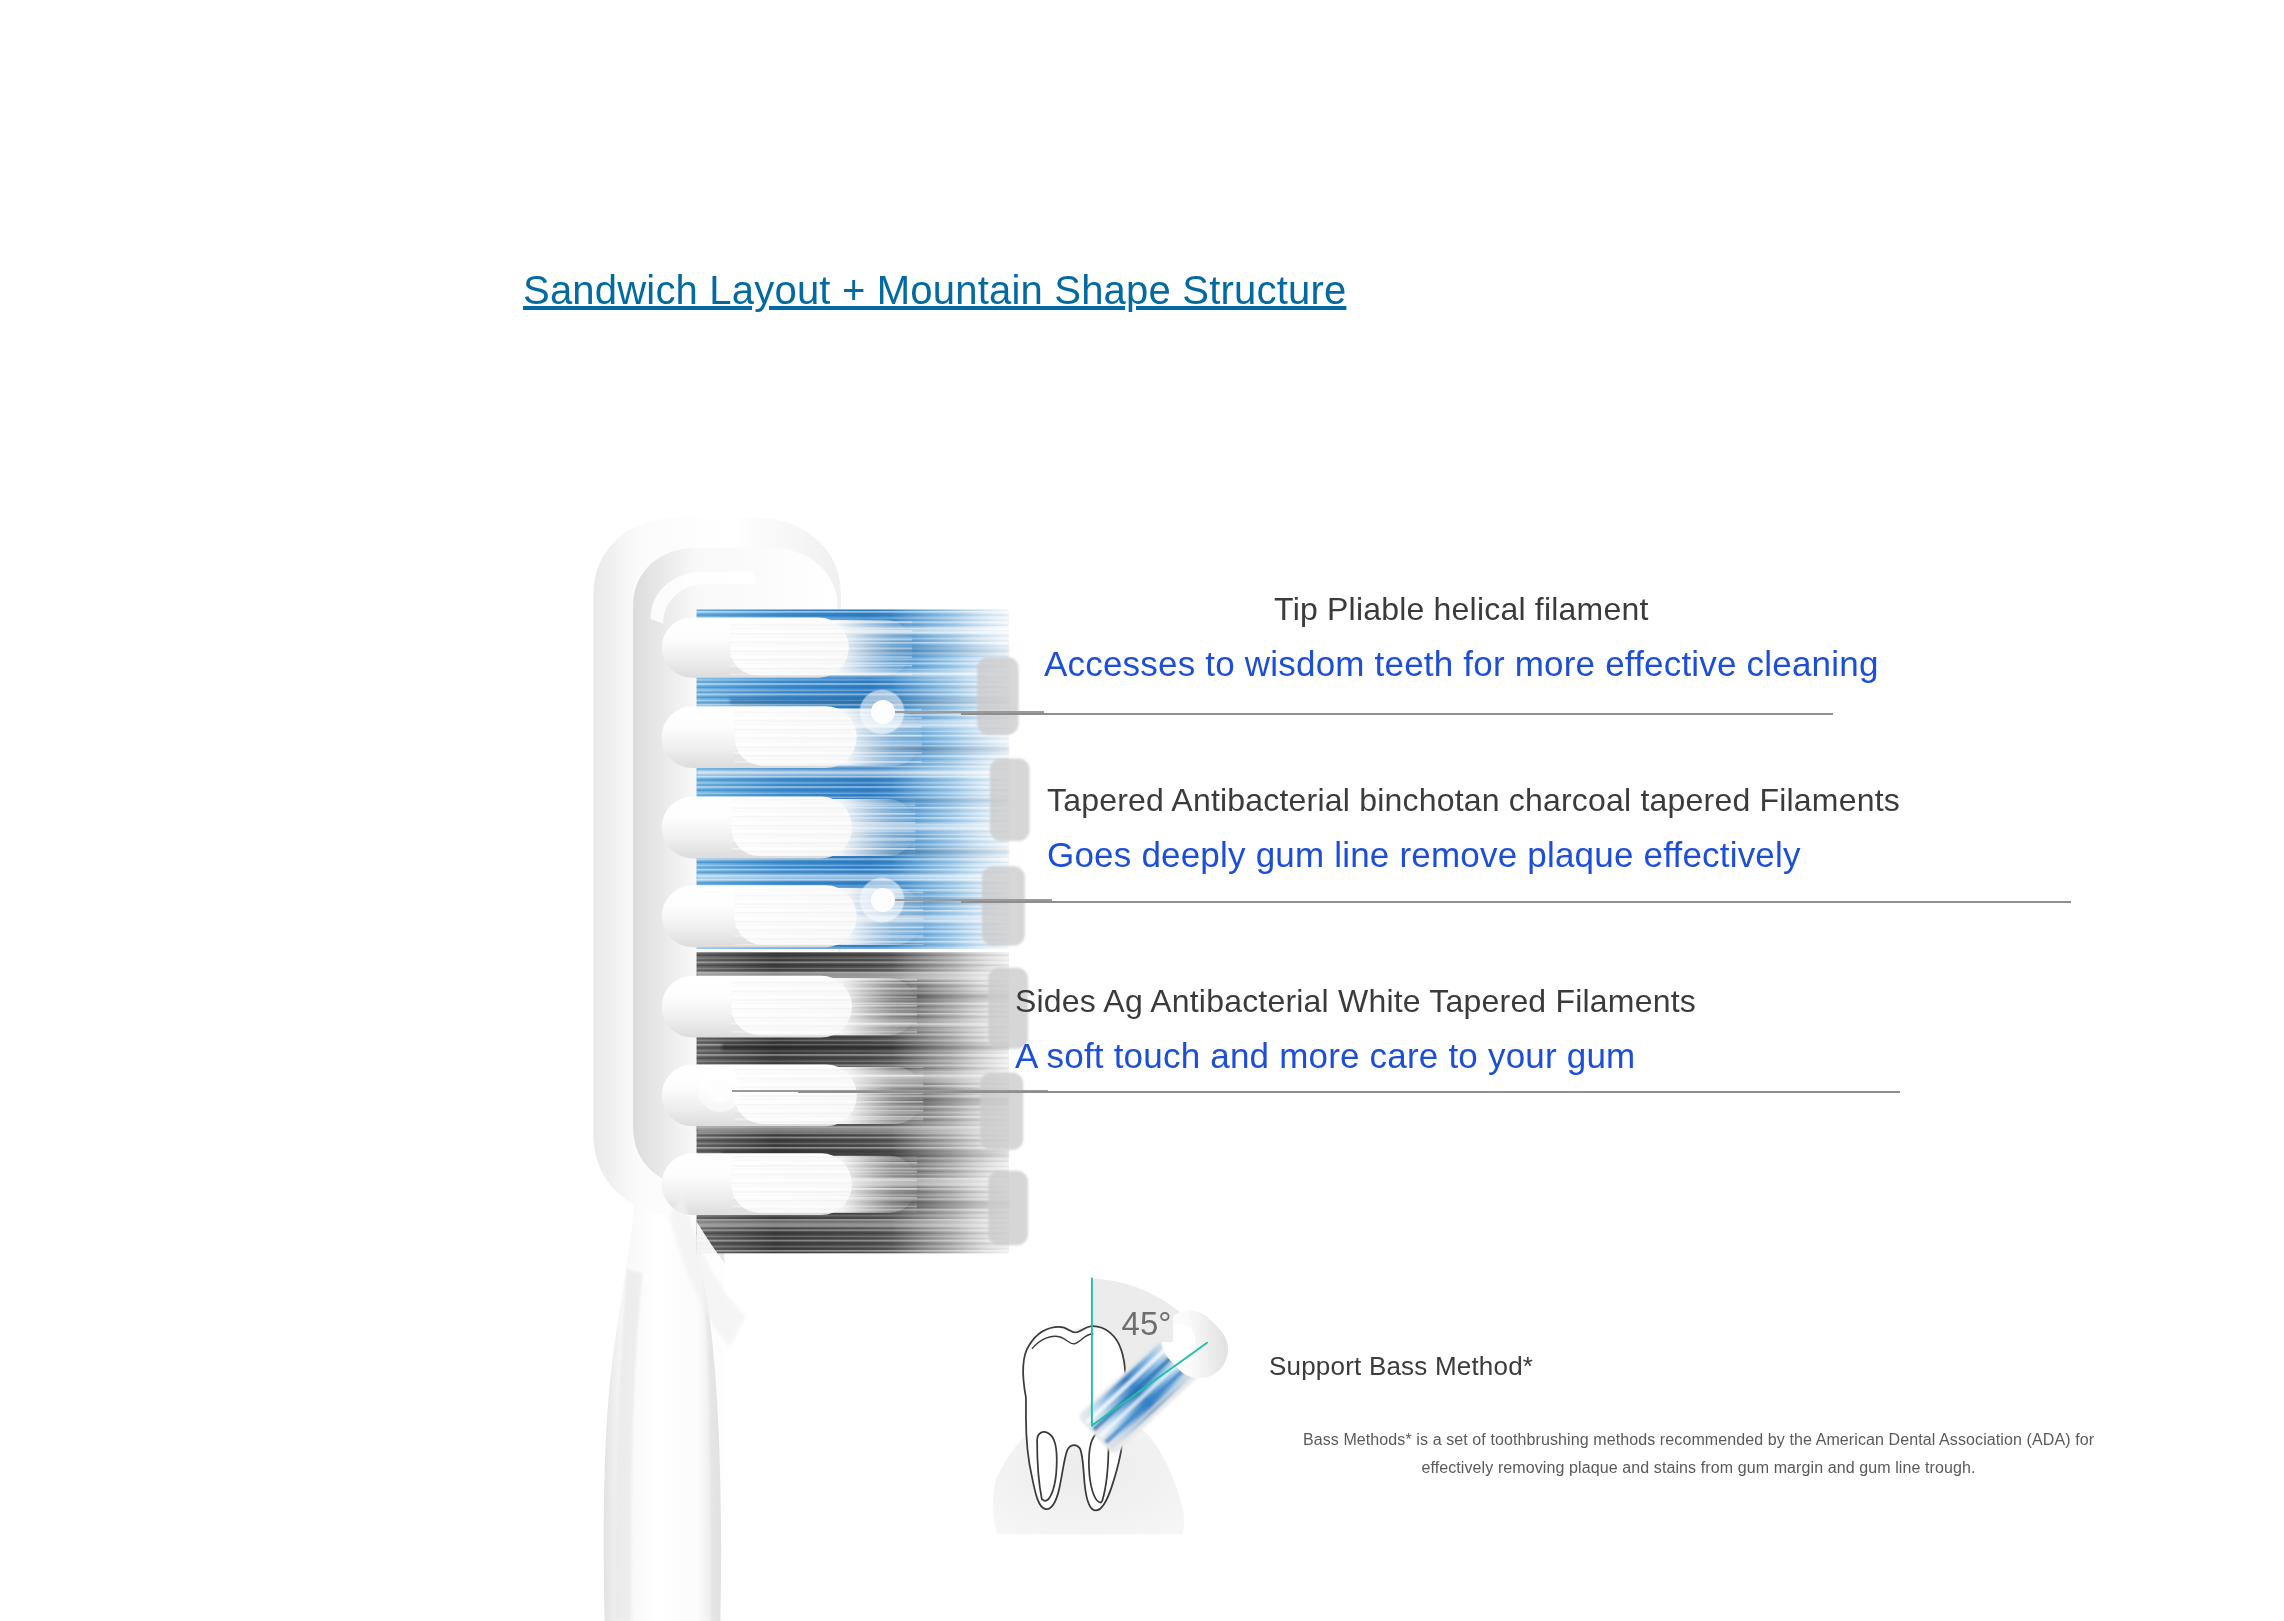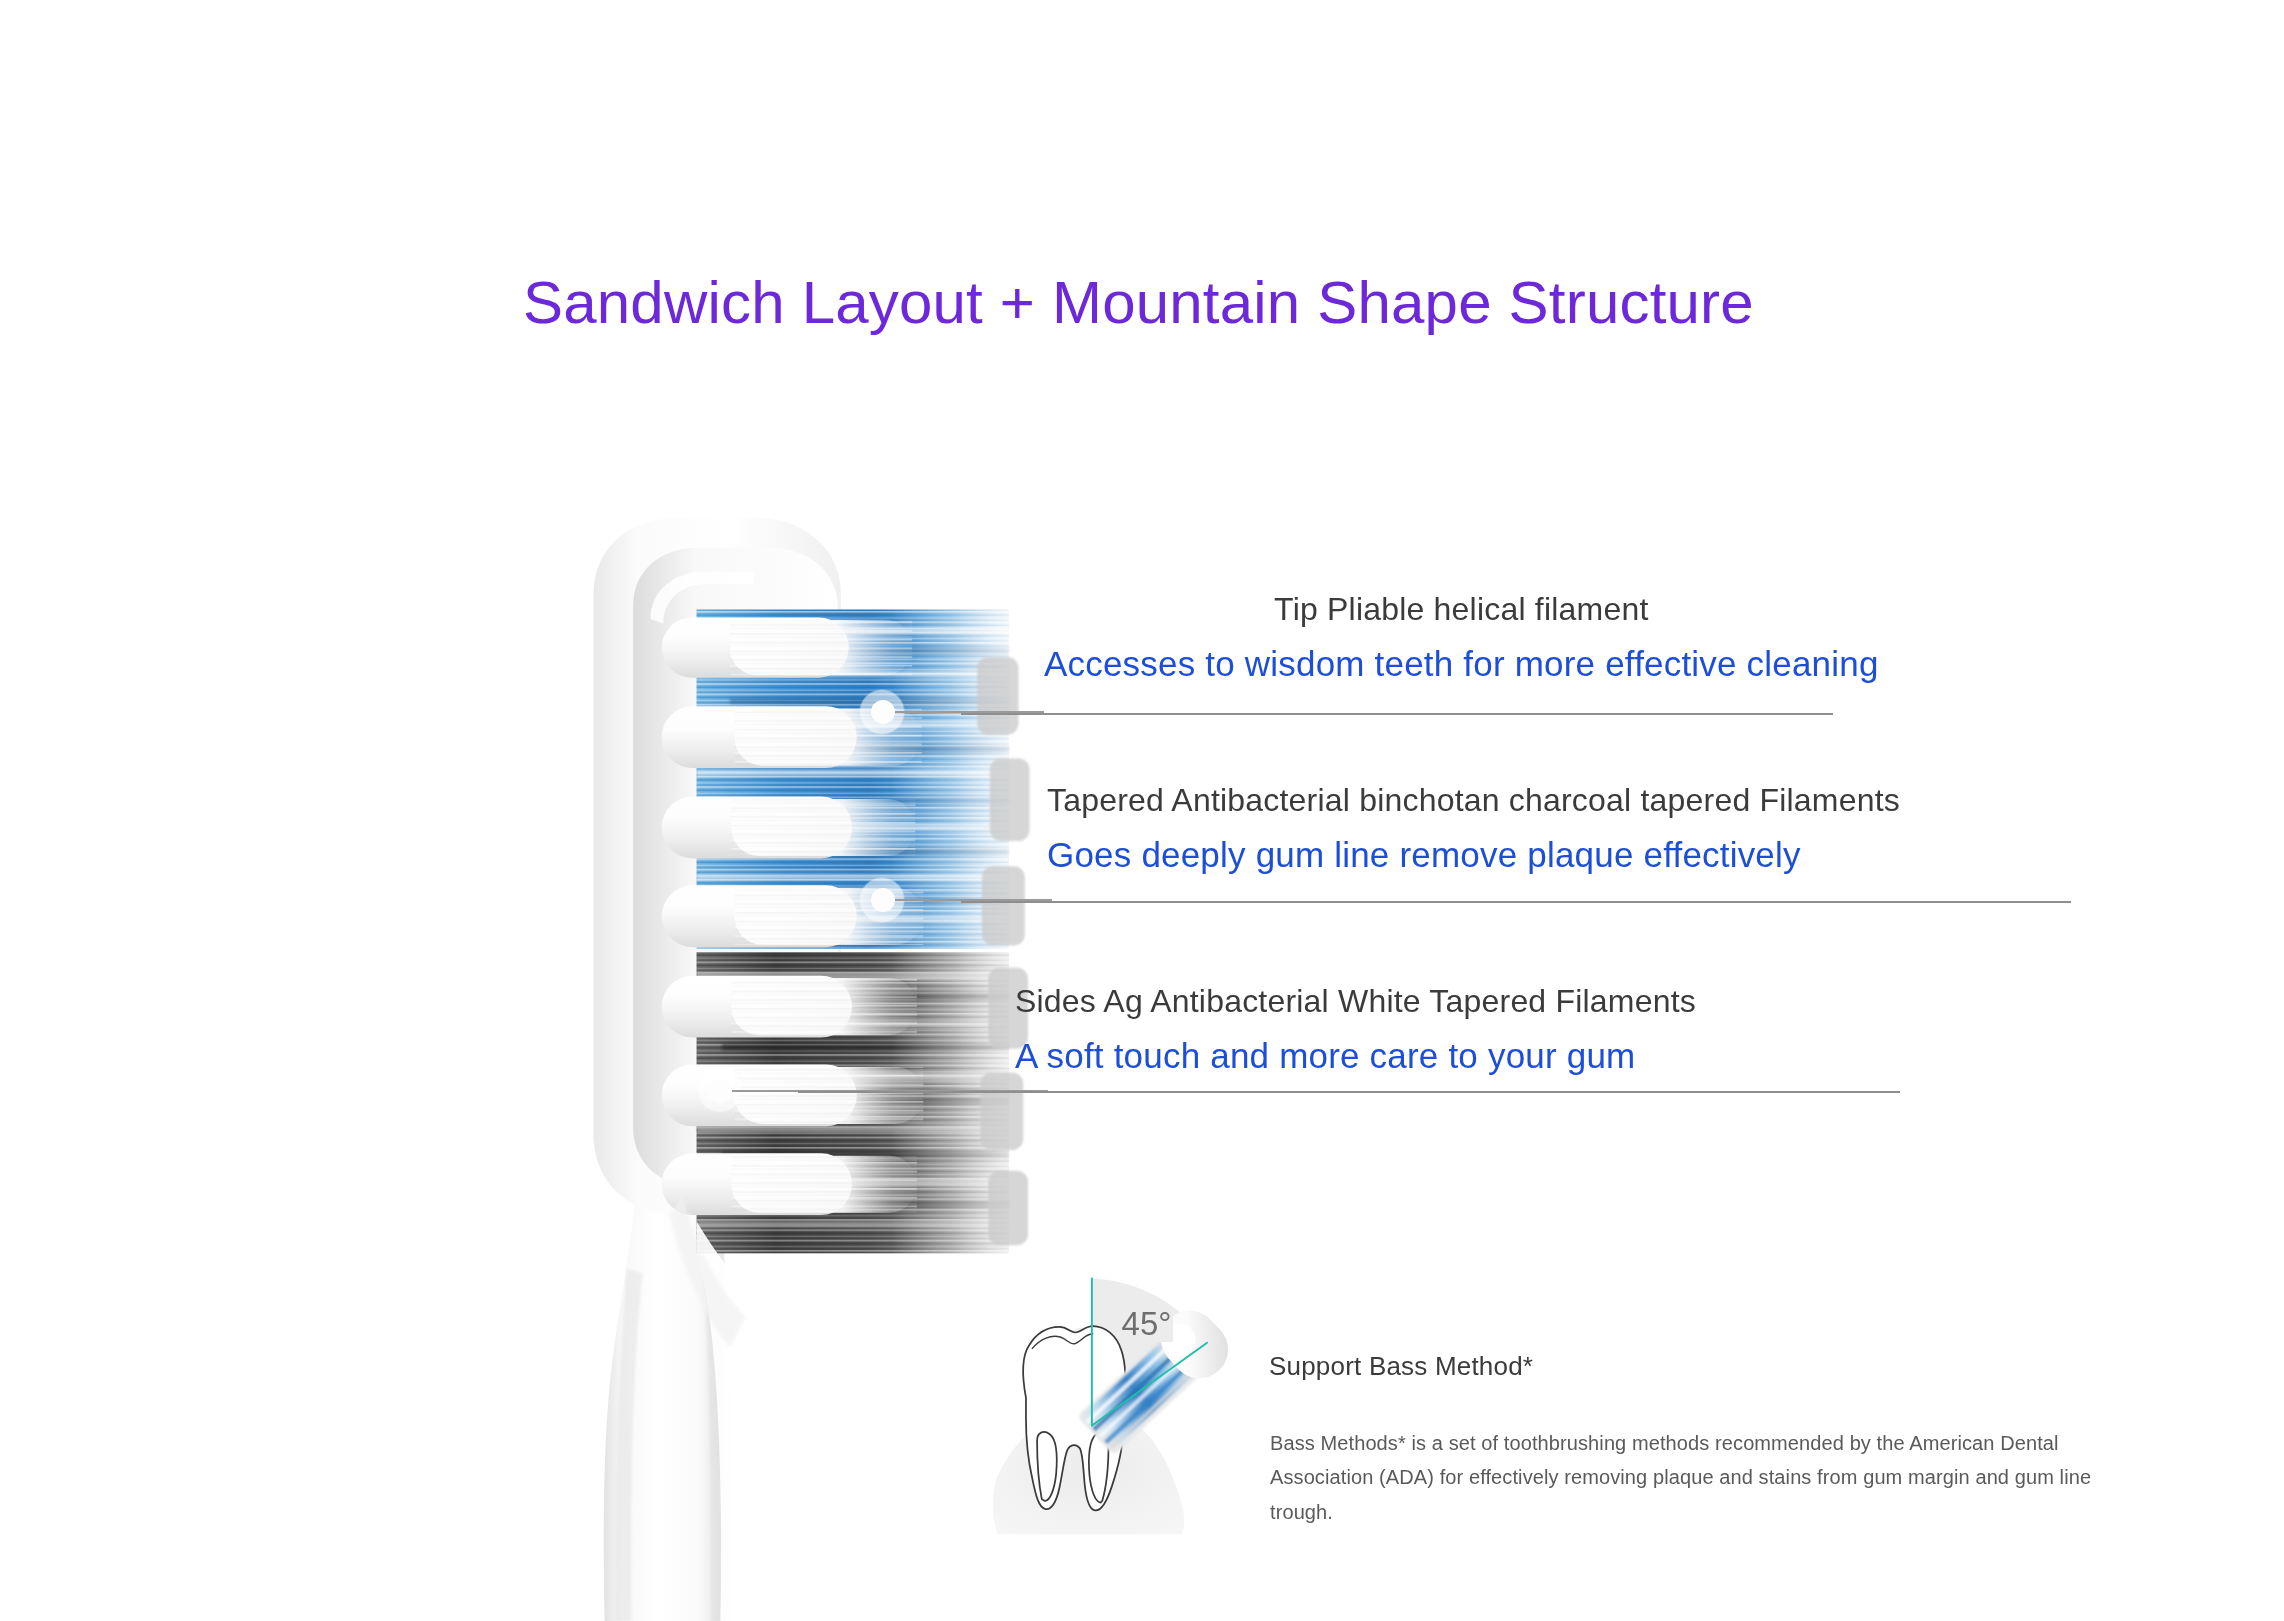--- a/index.html
+++ b/index.html
@@ -6,22 +6,22 @@
   body{
     width:2284px;height:1621px;position:relative;overflow:hidden;
     font-family:"Liberation Sans","DejaVu Sans",sans-serif;
     -webkit-font-smoothing:antialiased;
   }
   .stage{position:absolute;inset:0;}
 
   
   #page-title{
     position:absolute;left:523px;top:268px;
-    font-size:60px;font-weight:300;letter-spacing:0.2px;
-    color:#6d28d9;white-space:nowrap;
+    font-size:40px;font-weight:300;letter-spacing:0.2px;
+    color:#0369a1;white-space:nowrap;text-decoration:underline;
   }
 
   
   #brush{position:absolute;left:492px;top:508px;width:555px;height:1113px;}
   #brush svg{display:block;width:100%;height:100%;}
 
   
   .callout{position:absolute;}
   .callout .c-title{
     font-size:32px;font-weight:400;color:#3b3b3b;white-space:nowrap;
@@ -47,21 +47,21 @@
 
   
   #bass-diagram{position:absolute;left:991px;top:1261px;width:286px;height:286px;}
   #bass-diagram svg{display:block;width:100%;height:100%;}
   #bass-title{
     position:absolute;left:1269px;top:1351px;
     font-size:26px;font-weight:400;color:#3b3b3b;white-space:nowrap;letter-spacing:0.2px;
   }
   #bass-body{
     position:absolute;left:1270px;top:1426px;width:857px;
-    font-size:20px;font-weight:400;color:#5a5a5a;line-height:1.72;letter-spacing:0.1px;
+    font-size:16px;font-weight:400;color:#5a5a5a;line-height:1.72;letter-spacing:0.1px;text-align:center;
   }
 </style>
 </head>
 <body>
 
 <div class="stage">
 
   <div id="page-title">Sandwich Layout + Mountain Shape Structure</div>
 
   <div id="brush">

